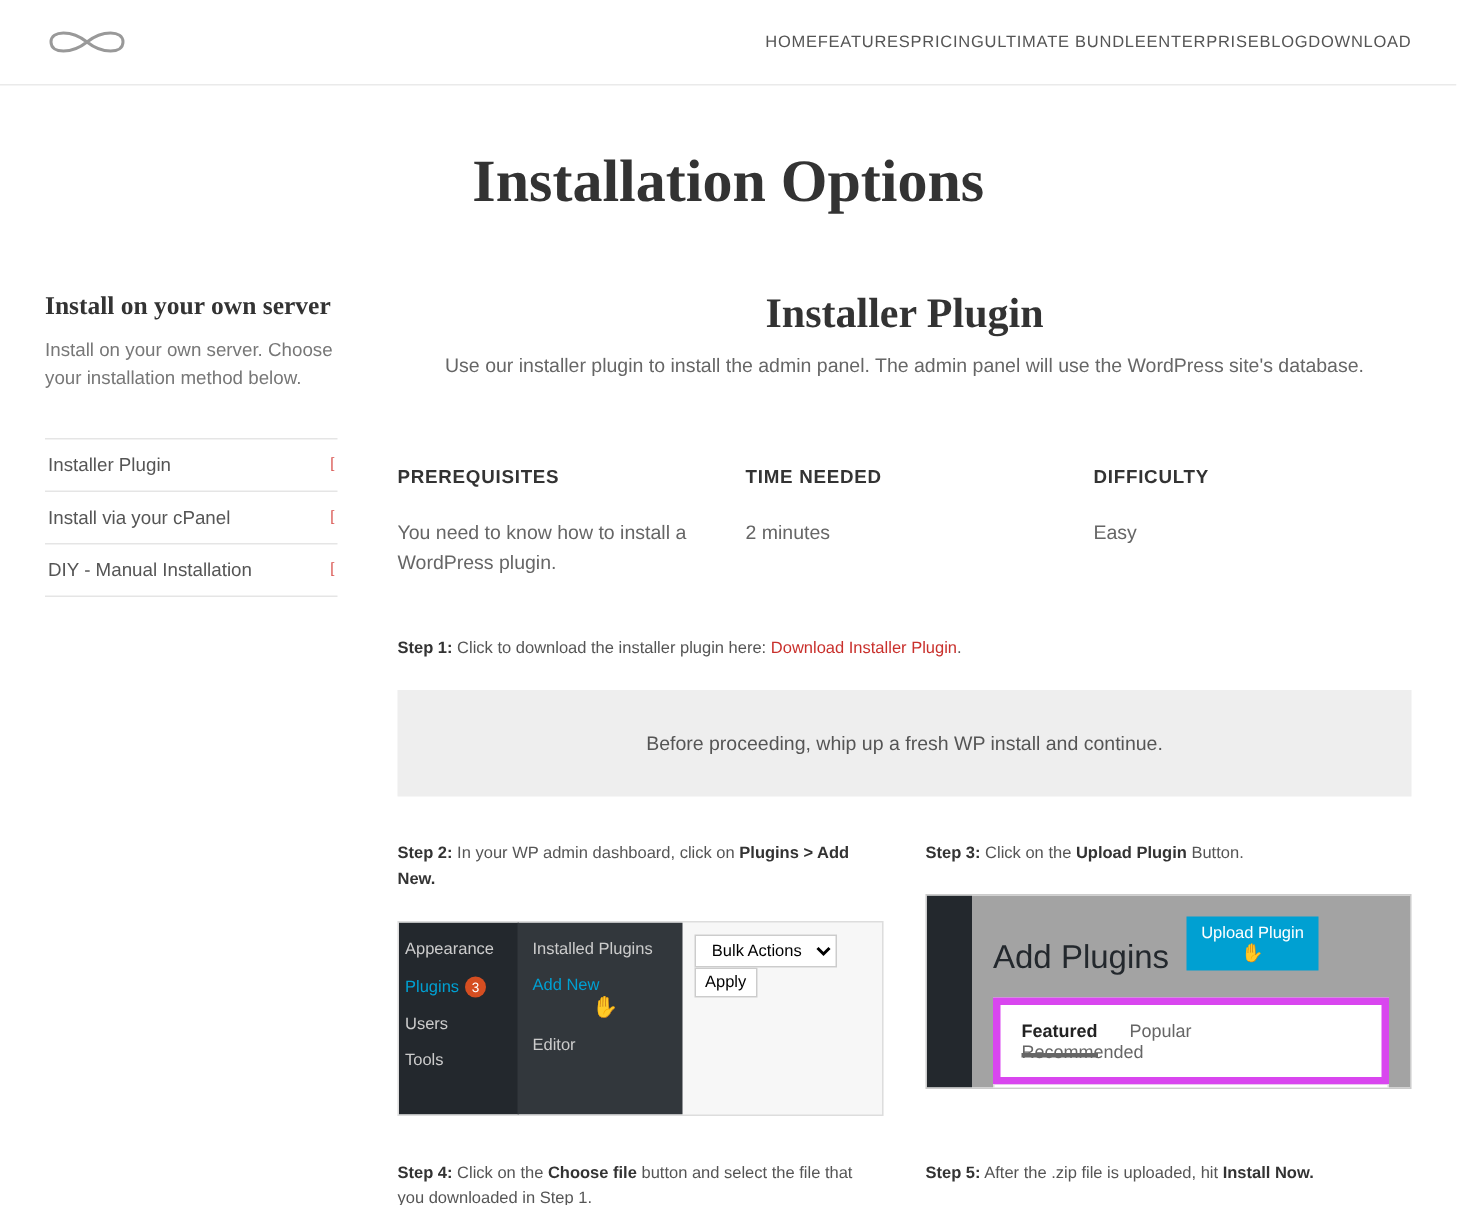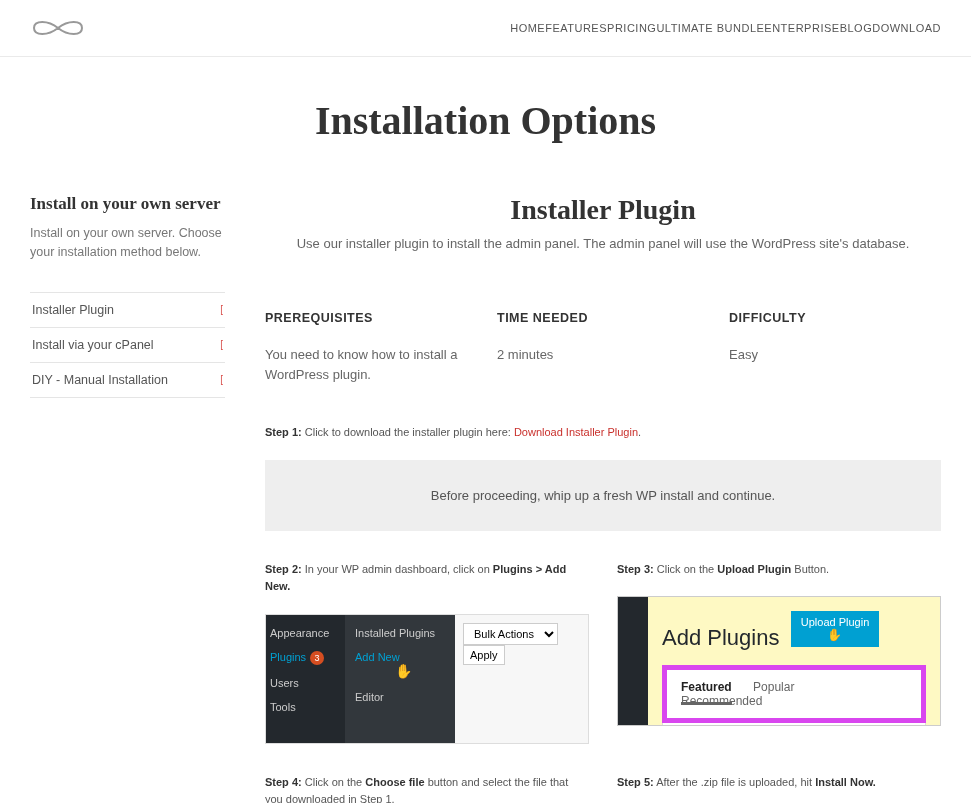--- a/index.html
+++ b/index.html
@@ -148,26 +148,26 @@
     text-align:center; line-height:14px; margin-left:4px;
   }
   .mock1 .fly {
     background:#32373c; color:#ccc; width:110px; font-size:11px;
     margin-left:-1px; padding-top:6px;
   }
   .mock1 .fly div { padding:6px 10px; }
   .mock1 .fly .hl { color:#00a0d2; }
   .mock1 .right { flex:1; padding:8px; }
   .mock1 select, .mock1 button {
-    font-size:11px; padding:3px 6px; border:1px solid #ccc; background:#fff;
+    font-size:11px; padding:3px 6px; border:1px solid #ccc; background:#fff;text-align:center;
   }
   
   .mock2 { padding:0; height:130px; display:flex; overflow:hidden; border:1px solid #ccc; }
   .mock2 .darkbar { width:30px; background:#23282d; }
-  .mock2 .body { flex:1; padding:14px 14px 0 14px; background:#fef9c3; }
+  .mock2 .body { flex:1; padding:14px 14px 0 14px; background:#a3a3a3; }
   .mock2 h2 { font-size:22px; color:#23282d; display:inline-block; margin-right:8px; font-weight:400; }
   .mock2 .upbtn {
     display:inline-block; background:#00a0d2; color:#fff;
     font-size:11px; padding:5px 10px; vertical-align:6px; cursor:pointer;
   }
   .mock2 .tabs { margin-top:14px; background:#fff; border:5px solid #d946ef; padding:10px 14px; font-size:12px; color:#666; }
   .mock2 .tabs span { margin-right:18px; }
   .mock2 .tabs .act { color:#222; font-weight:600; border-bottom:3px solid #666; padding-bottom:8px; }
   .mock2 .desc { background:#fff; border:1px solid #ddd; border-top:none; padding:10px 14px; font-size:11px; color:#666; }
   .cursor { font-size:14px; color:#fff; margin-left:40px; margin-top:-2px; }

